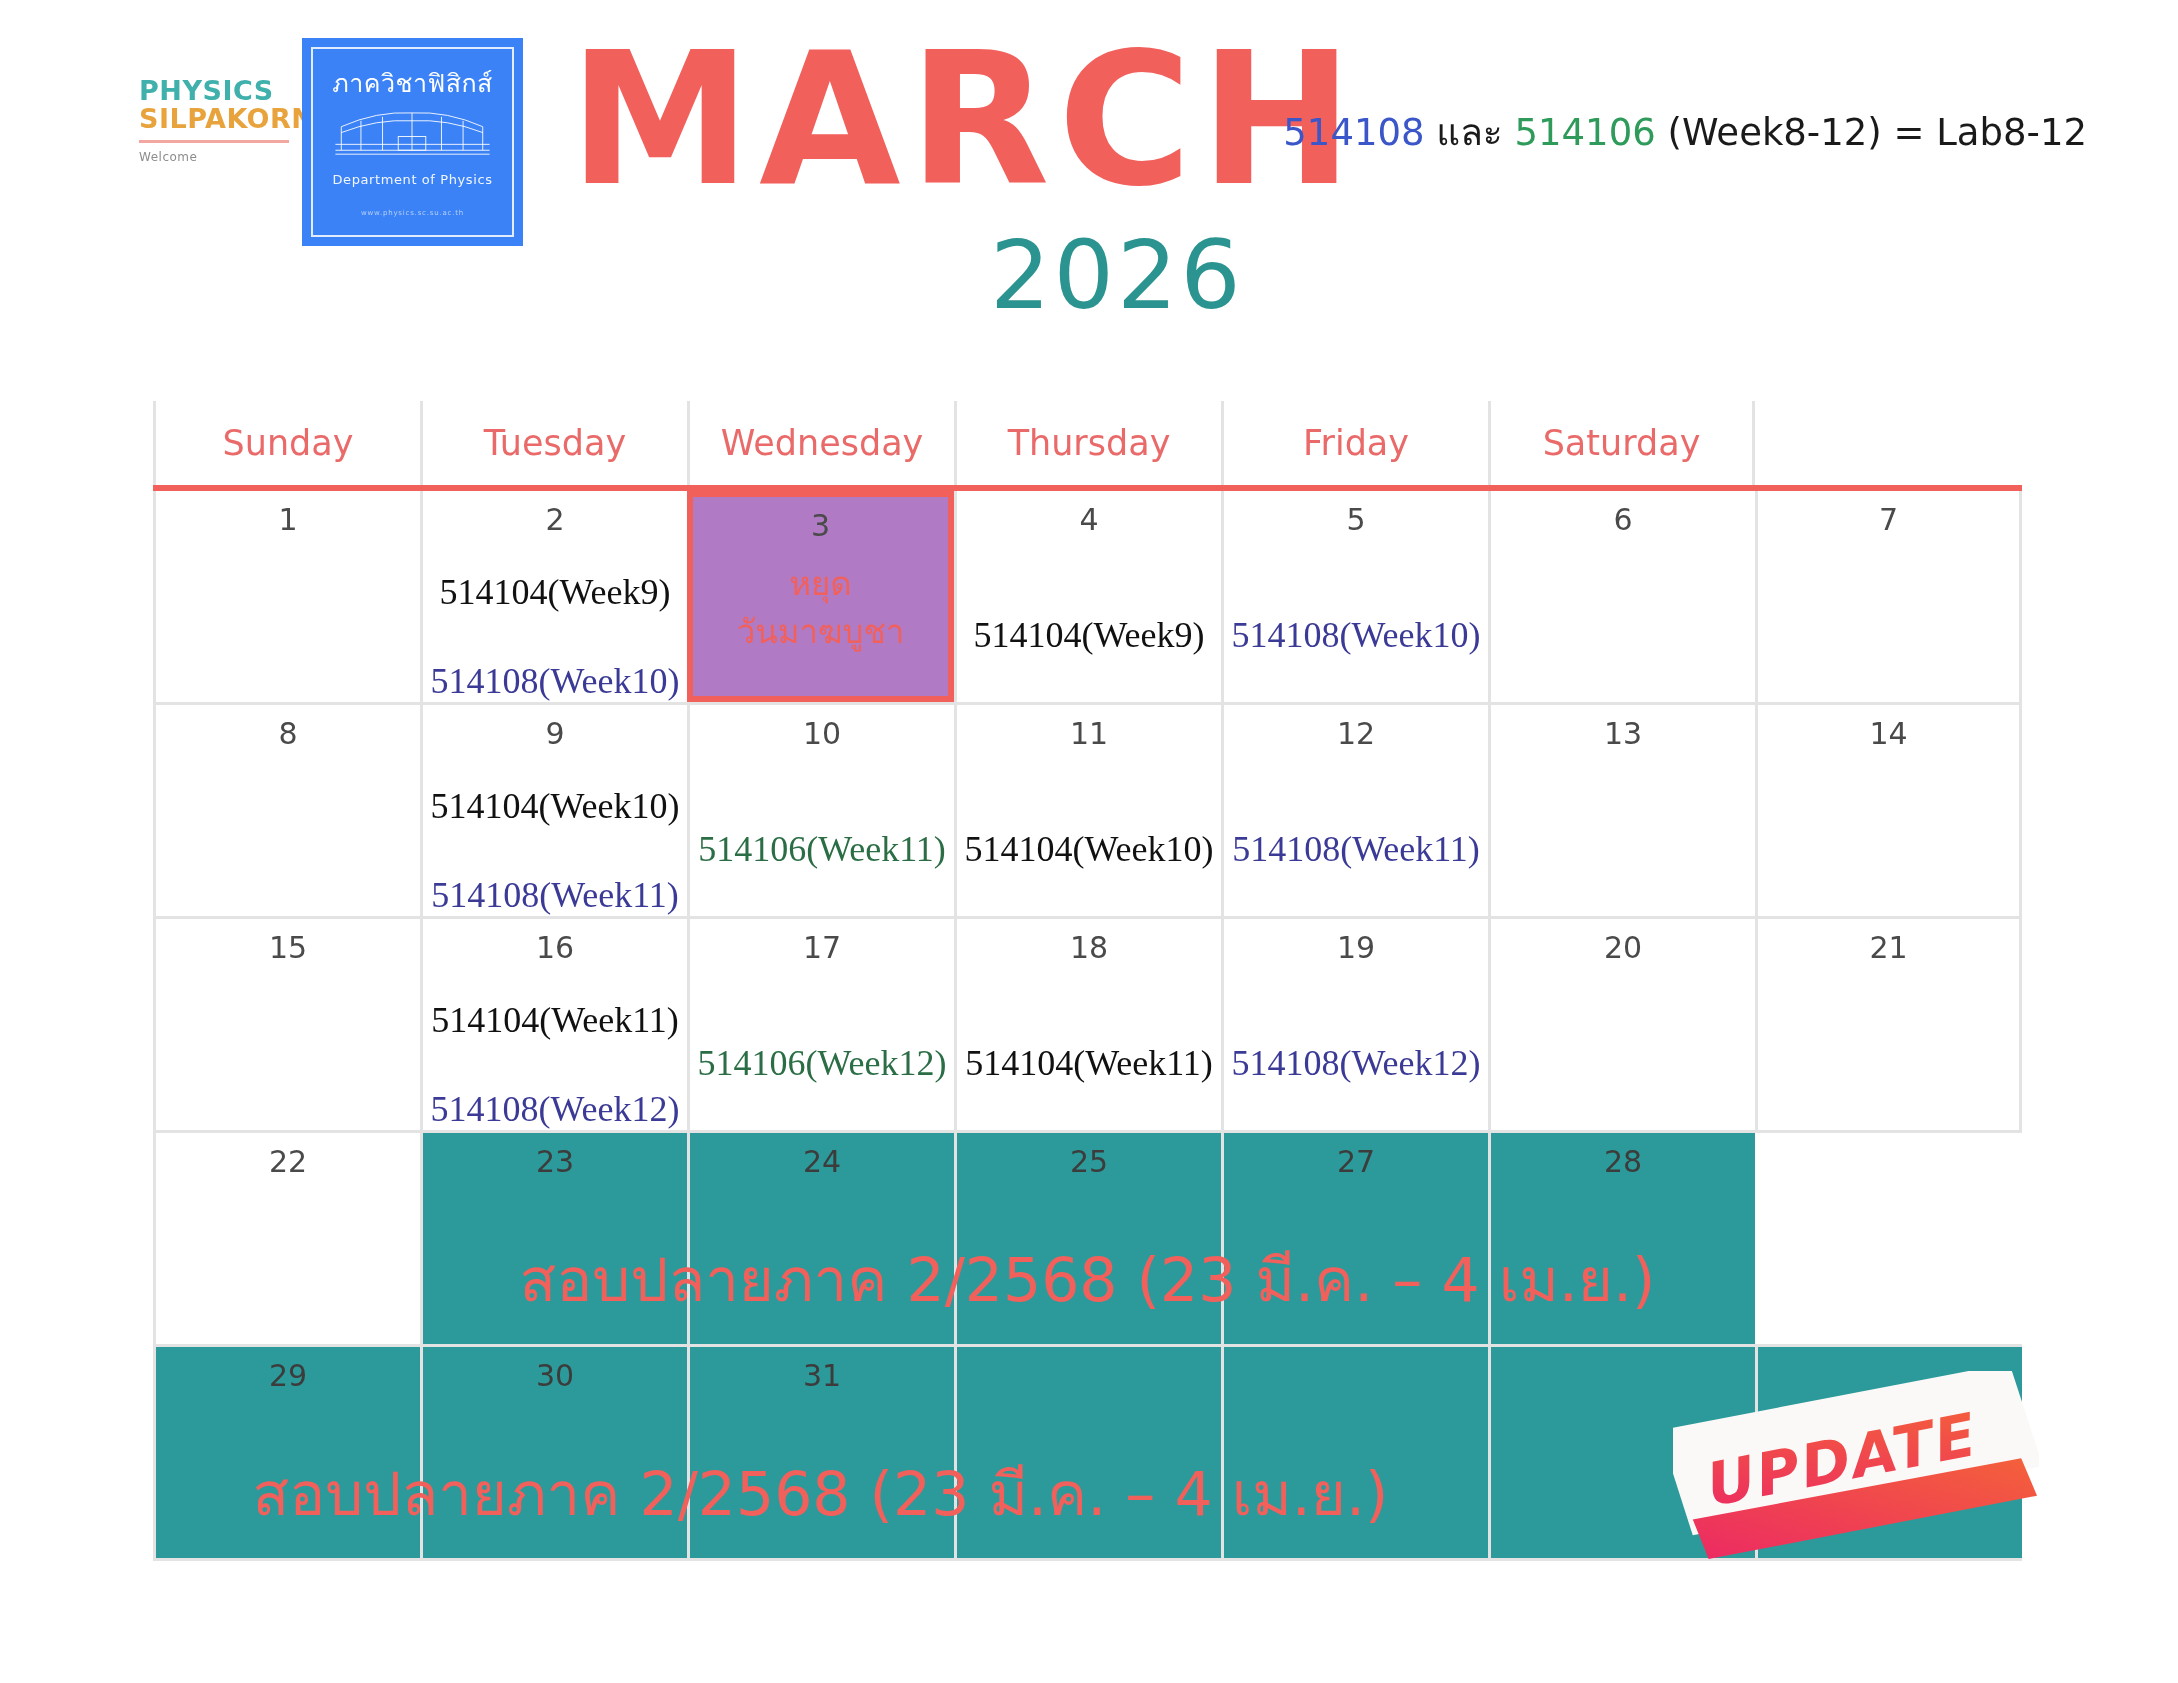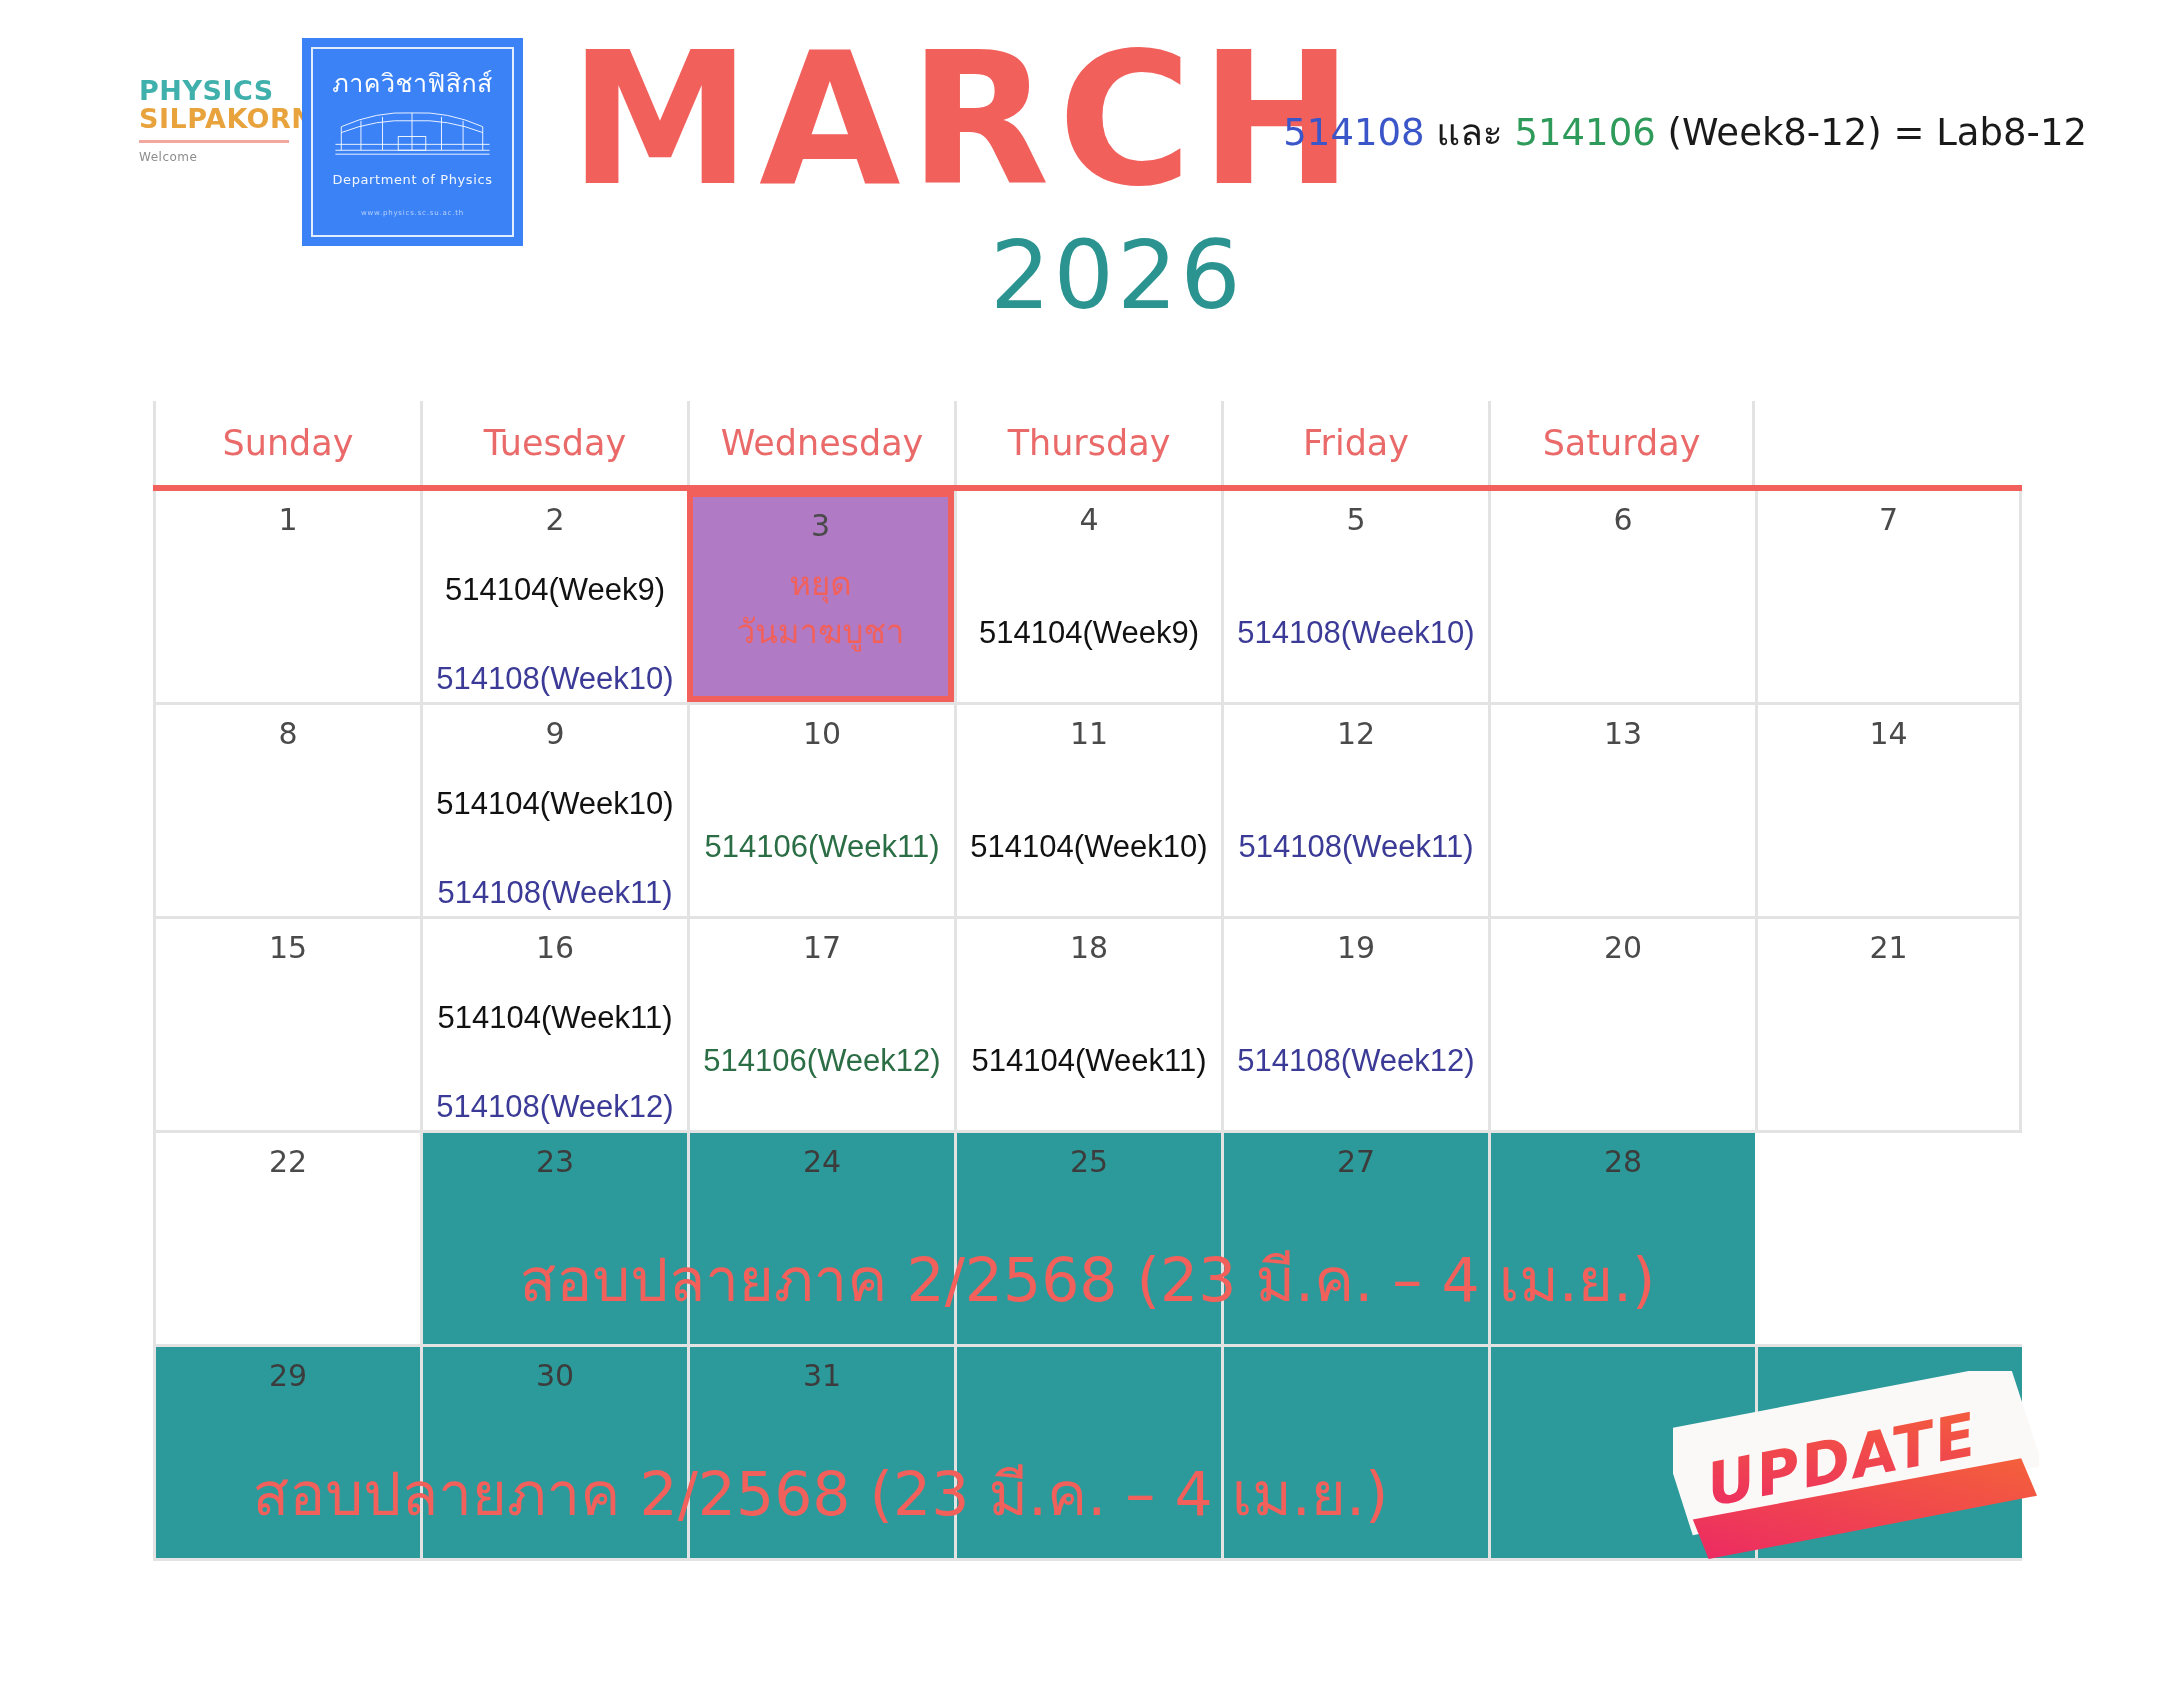--- a/index.html
+++ b/index.html
@@ -198,22 +198,22 @@
   .events {
     position: relative;
     margin-top: 8px;
     width: 100%;
   }
   .ev {
     position: absolute;
     left: 50%;
     transform: translateX(-50%);
     white-space: nowrap;
-    font-size: 31px;
-    font-family: Liberation Sans, sans-serif;
+    font-size: 36px;
+    font-family: Liberation Serif, serif;
     line-height: 1.15;
   }
   .ev-a { top: 28px; }
   .ev-b { top: 117px; }
   .ev-mid { top: 71px; }
   .c-black { color: #111111; }
   .c-blue  { color: #3B3B97; }
   .c-green { color: #2B6E45; }
 
   

